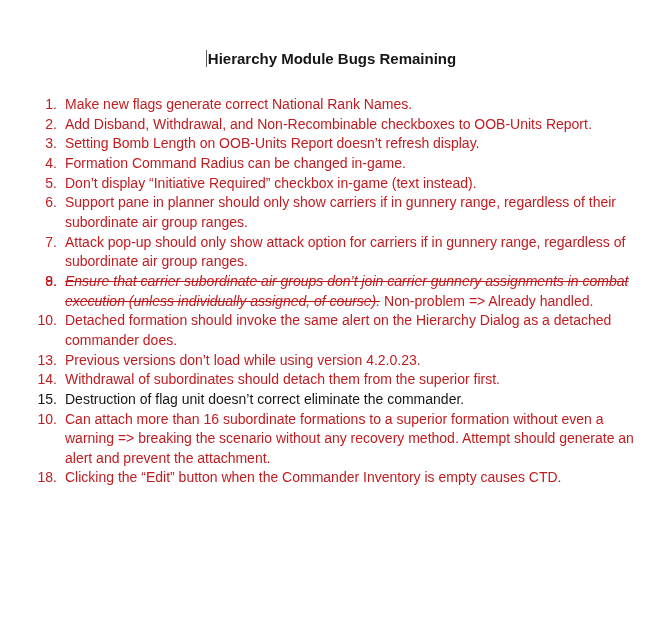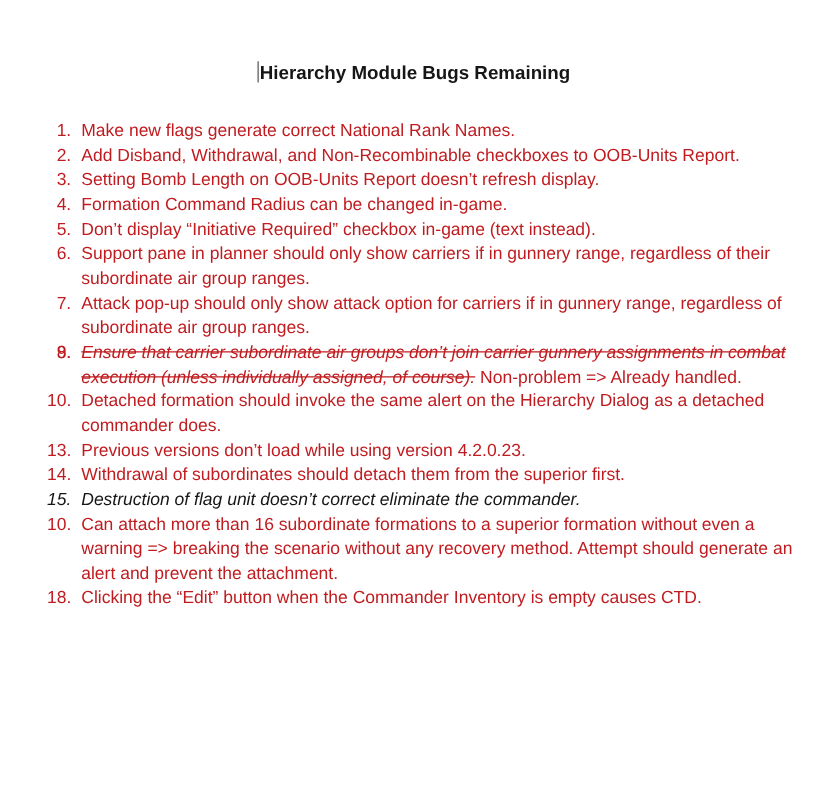--- a/index.html
+++ b/index.html
@@ -40,21 +40,21 @@
     font-size: 14px;
     line-height: 19.65px;
   }
   .item .num {
     position: absolute;
     left: 0; top: 0;
     width: 57px;
     text-align: right;
   }
   .item.red { color: var(--red, #c01c20); }
-  .item.black { color: var(--ink, #161616); font-style: italic; }
+  .item.black { color: var(--ink, #161616); }
   .strike { text-decoration: line-through; text-decoration-thickness: 1.2px; font-style: italic; }
 </style>
 </head>
 <body>
 
 <div class="page">
   <div class="title-row">
     <span class="cursor"></span><span>Hierarchy Module Bugs Remaining</span>
   </div>
   <div class="bug-list">

